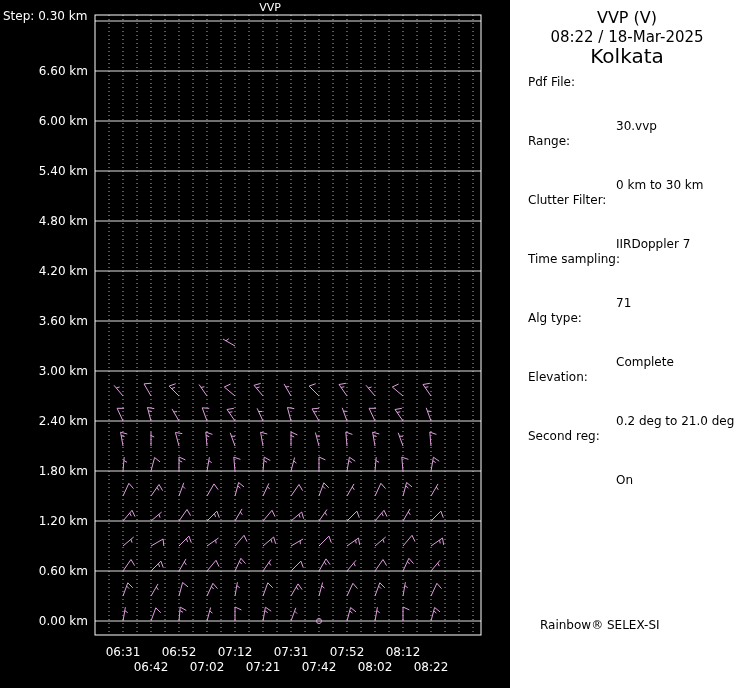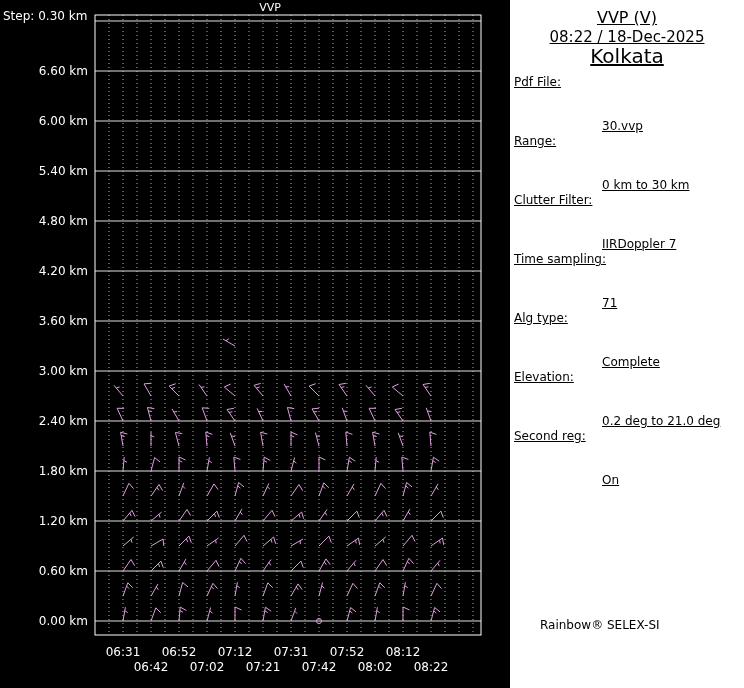--- a/index.html
+++ b/index.html
@@ -8,26 +8,26 @@
     width:744px;height:688px;background:#ffffff;
     font-family:"DejaVu Sans","Liberation Sans",sans-serif;
     -webkit-font-smoothing:antialiased;
   }
   .screen{display:flex;width:744px;height:688px;overflow:hidden;}
   .chart-area{width:510px;height:688px;background:#a3a3a3;flex:none;}
   .chart-area svg{display:block;}
   svg text{font-family:"DejaVu Sans","Liberation Sans",sans-serif;}
   .info-panel{
     position:relative;flex:none;width:234px;height:688px;background:#ffffff;
-    color:#000000;box-sizing:border-box;padding-top:8px;text-decoration:underline;
+    color:#000000;box-sizing:border-box;padding-top:8px;
   }
   .panel-title{text-align:center;font-size:16px;line-height:20px;}
   .panel-datetime{text-align:center;font-size:15px;line-height:19px;}
   .panel-site{text-align:center;font-size:20px;line-height:19px;margin-bottom:9px;}
-  .panel-fields{padding-left:4px;padding-right:4px;font-size:12px;}
+  .panel-fields{padding-left:18px;padding-right:4px;font-size:12px;}
   .field-row{display:flex;line-height:15px;white-space:nowrap;}
   .field-label{width:88px;flex:none;}
   .field-value{flex:1;margin-top:44px;}
   .panel-footer{position:absolute;left:10px;top:618px;font-size:12px;margin-left:20px;}
 </style>
 </head>
 <body>
 
 <div class="screen">
 
@@ -226,21 +226,21 @@
           <path d="M431.0,471.0L433.4,457.2M433.4,457.2L439.2,461.2M432.8,460.7L435.7,462.6"></path>
           <path d="M431.0,446.0L429.8,432.1M429.8,432.1L436.4,434.4"></path>
           <path d="M431.0,421.0L426.2,407.8M427.4,411.1L430.9,411.4"></path>
           <path d="M431.0,396.0L423.0,384.5M423.0,384.5L429.9,383.3M425.0,387.4L428.4,386.8"></path>
         </g>
       </svg>
   </div>
 
   <div class="info-panel">
     <div class="panel-title">VVP (V)</div>
-    <div class="panel-datetime">08:22 / 18-Dec-2025</div>
+    <div class="panel-datetime">08:22 / 18-Mar-2025</div>
     <div class="panel-site">Kolkata</div>
     <div class="panel-fields">
         <div class="field-row">
           <span class="field-label">Pdf File:</span>
           <span class="field-value">30.vvp</span>
         </div>
         <div class="field-row">
           <span class="field-label">Range:</span>
           <span class="field-value">0 km to 30 km</span>
         </div>

